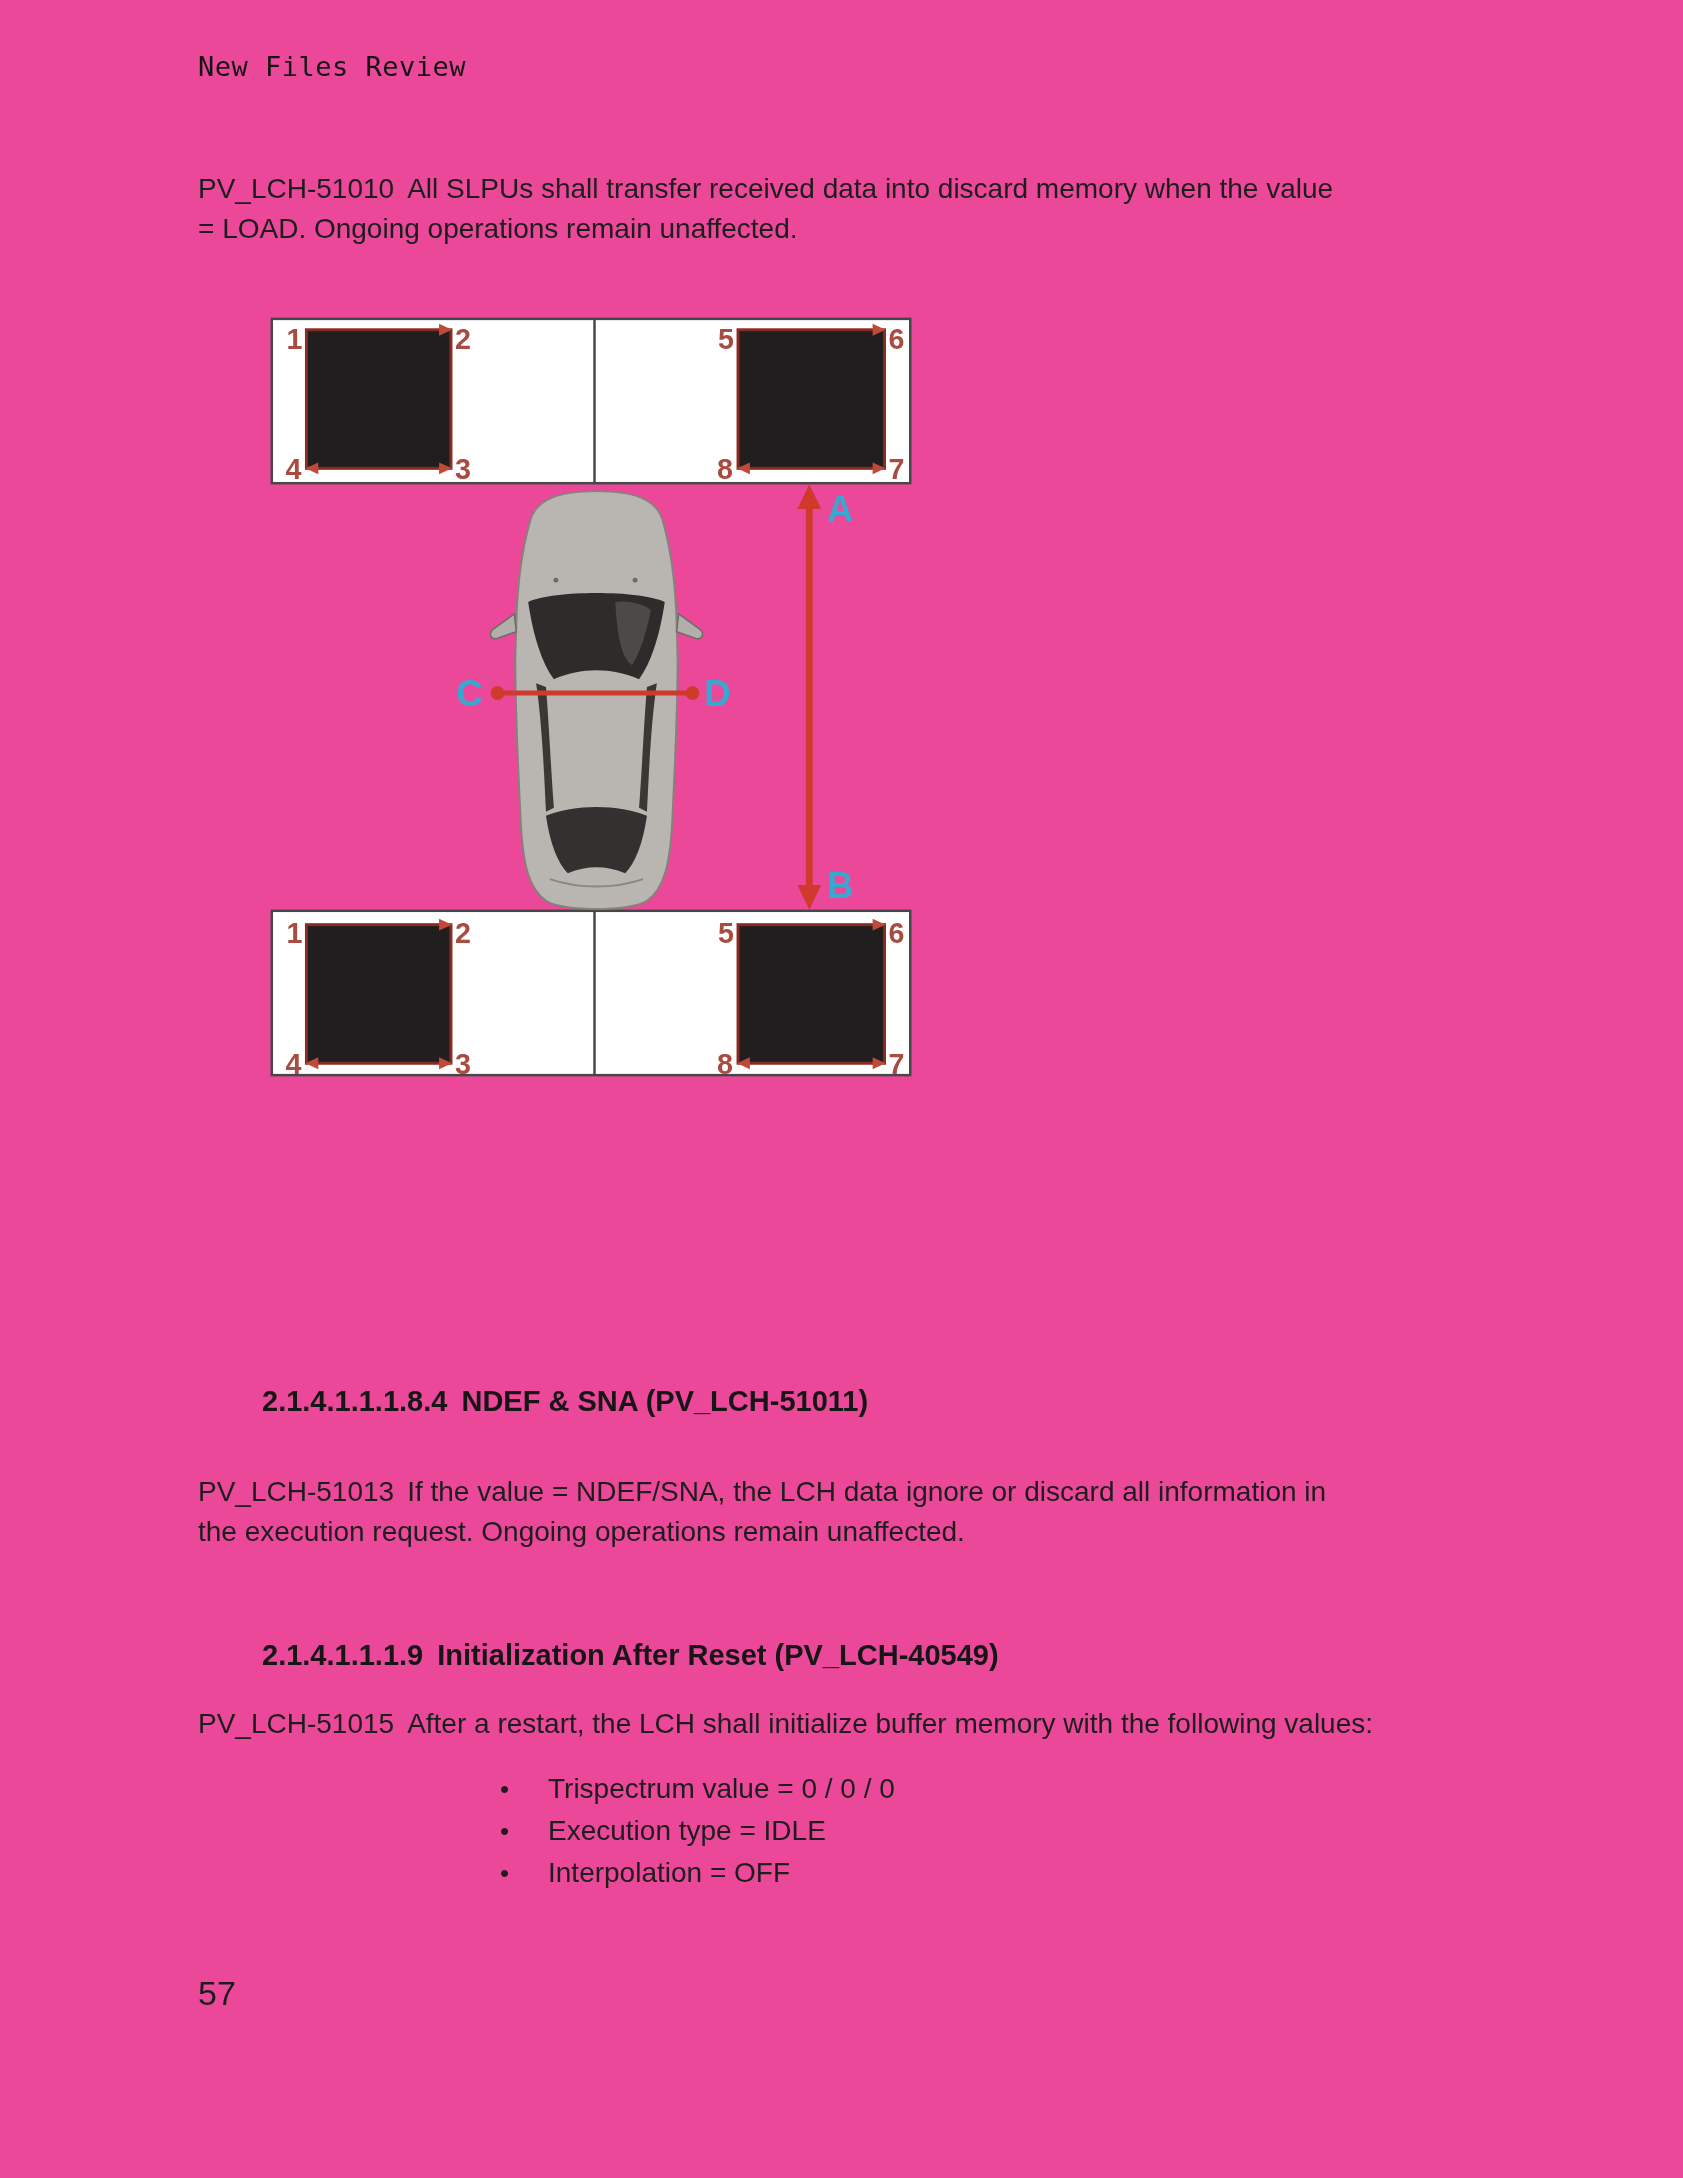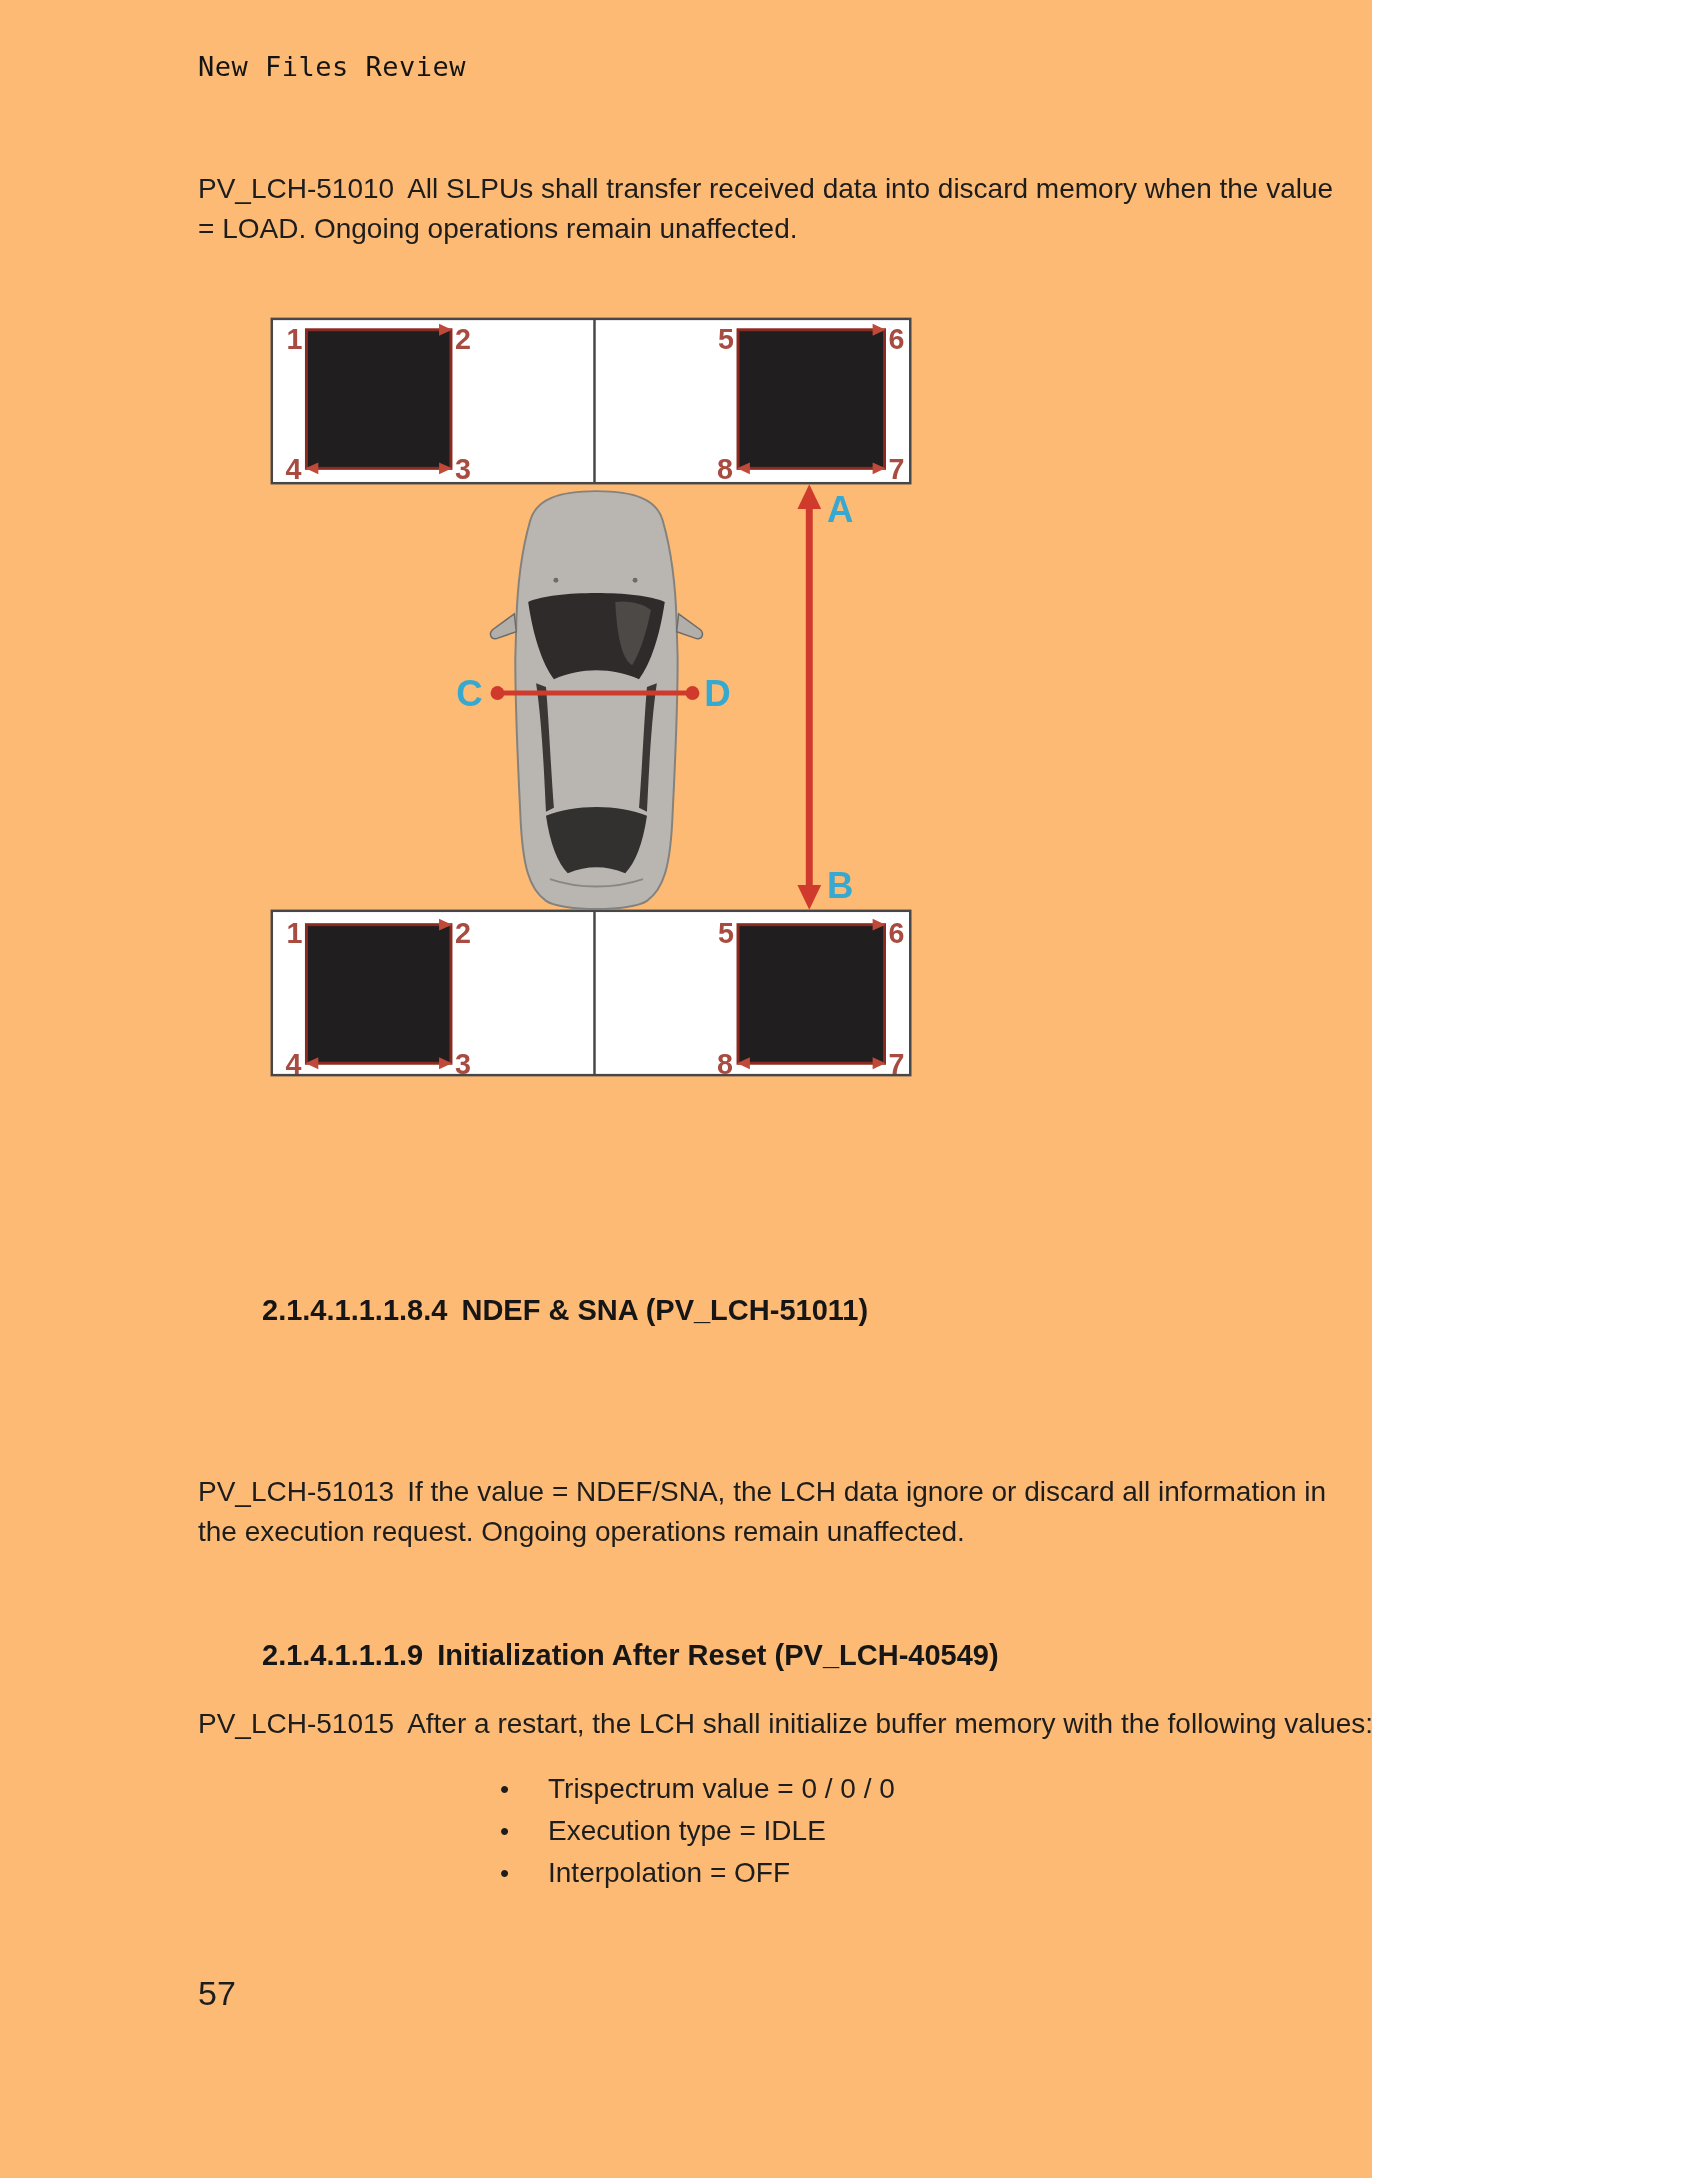--- a/index.html
+++ b/index.html
@@ -1,17 +1,17 @@
 <!DOCTYPE html>
 <html><head>
 <meta charset="utf-8">
 <style>
   html,body{margin:0;padding:0;background:#ffffff;}
   .page{
-    position:relative;width:1372px;height:2178px;background:#fdba74;
+    position:relative;width:1683px;height:2178px;background:#ec4899;
     font-family:"Liberation Sans",sans-serif;color:#1d1d1d;overflow:hidden;
   }
   .header-mono{
     position:absolute;left:198px;top:51px;
     font-family:"DejaVu Sans Mono",monospace;font-size:27px;letter-spacing:0.5px;color:#141414;
     white-space:nowrap;
   }
   .para{position:absolute;left:198px;font-size:28px;line-height:40px;white-space:nowrap;}
   .req-id{margin-right:13px;}
   .heading{
@@ -116,21 +116,21 @@
 
     <g>
       <line x1="503" y1="700" x2="700" y2="700" stroke="#d03a2c" stroke-width="5"></line>
       <circle cx="503" cy="700" r="7" fill="#d03a2c"></circle>
       <circle cx="700" cy="700" r="7" fill="#d03a2c"></circle>
       <text class="dim-label" x="488" y="713" text-anchor="end">C</text>
       <text class="dim-label" x="712" y="713">D</text>
     </g>
   </svg>
 
-  <div class="heading" style="top:1294px">
+  <div class="heading" style="top:1385px">
     <span class="h-num">2.1.4.1.1.1.8.4</span><span>NDEF &amp; SNA (PV_LCH-51011)</span>
   </div>
 
 
   <div class="para" style="top:1472px">
     <div><span class="req-id">PV_LCH-51013</span><span>If the value = NDEF/SNA, the LCH data ignore or discard all information in</span></div>
     <div>the execution request. Ongoing operations remain unaffected.</div>
   </div>
 
   <div class="heading" style="top:1639px">

